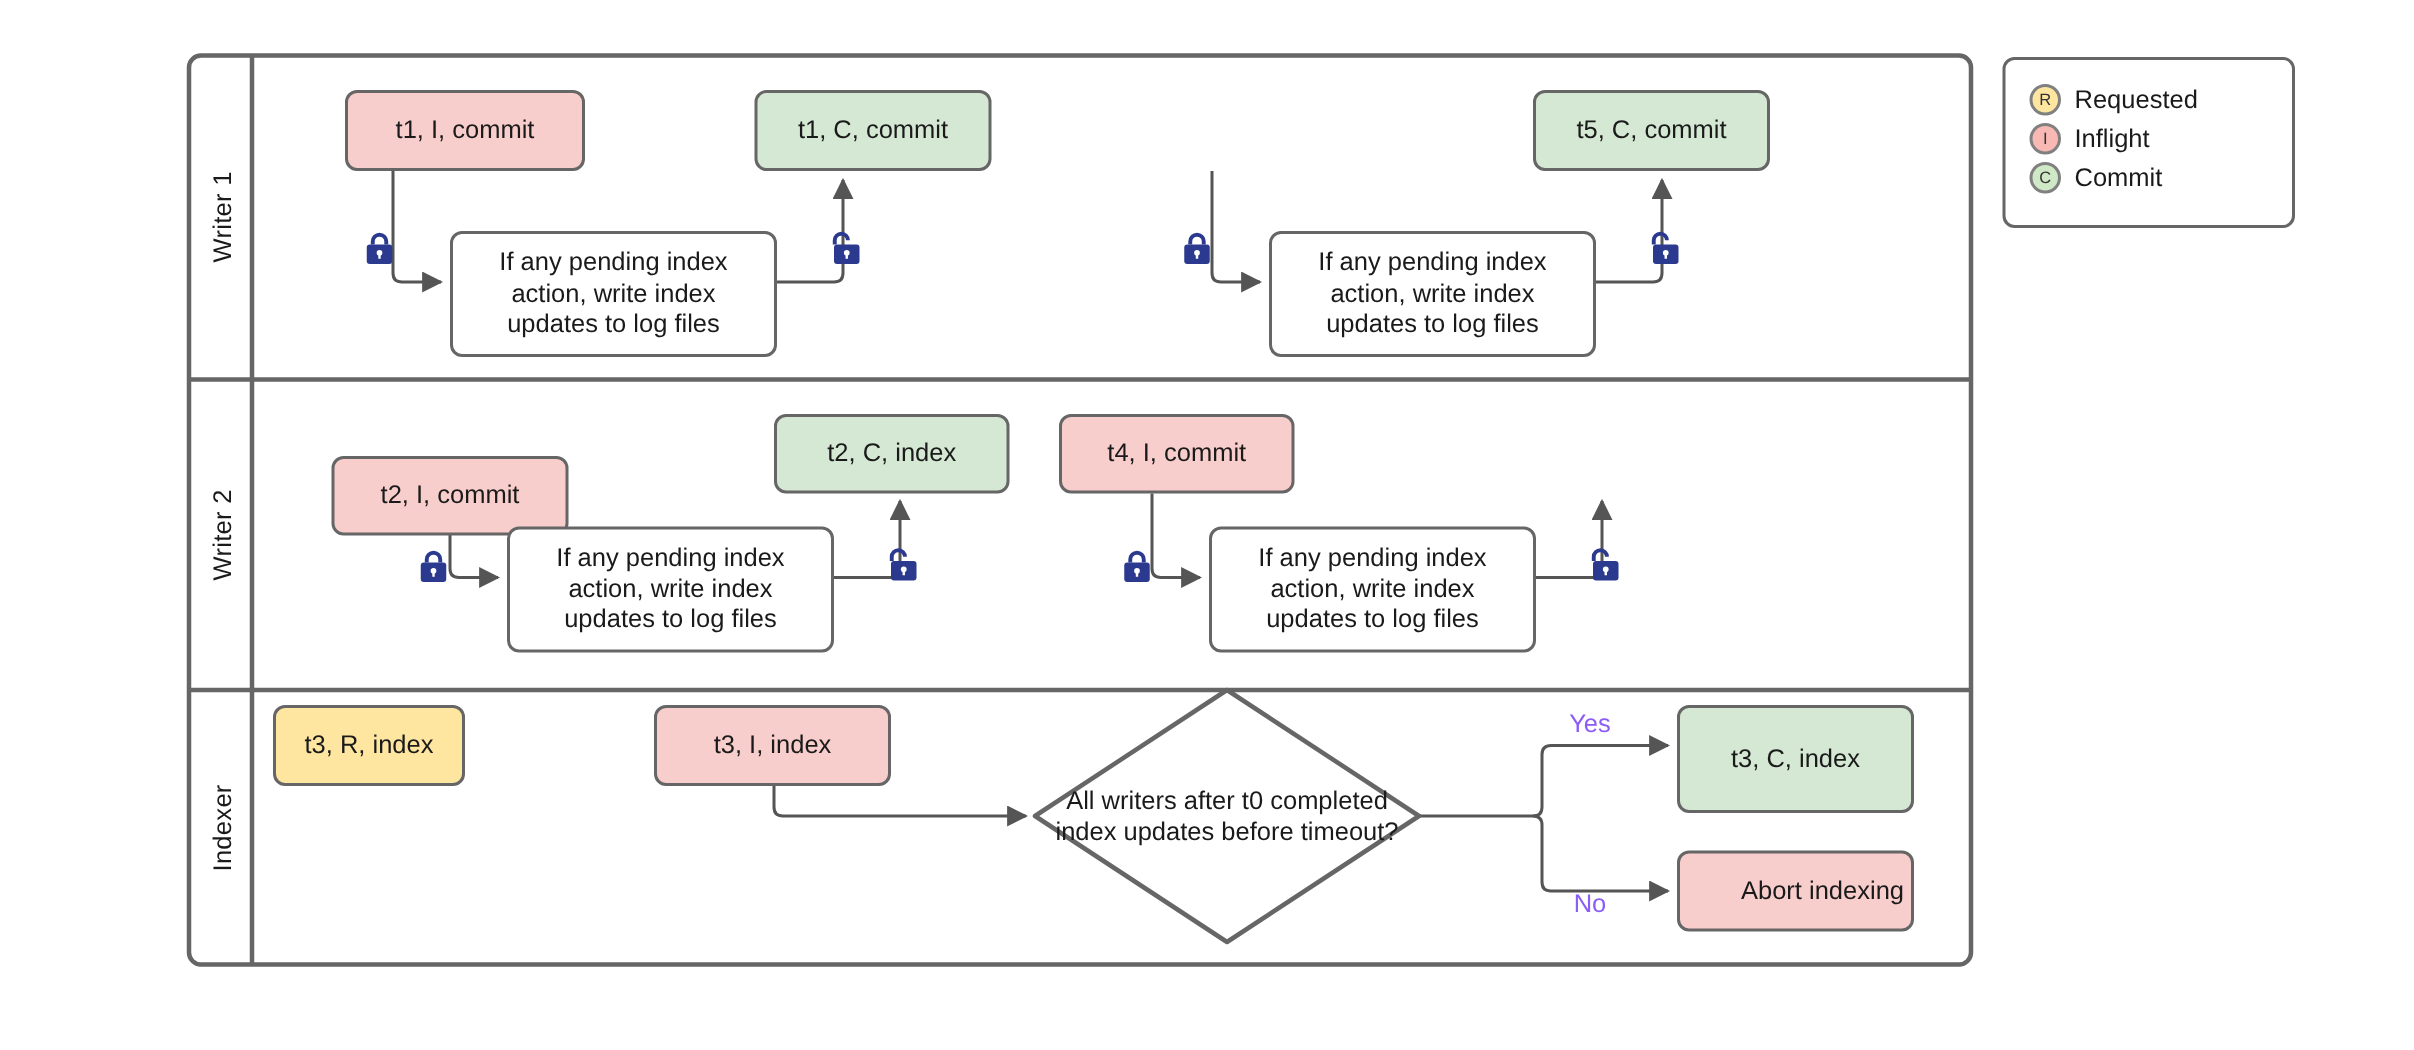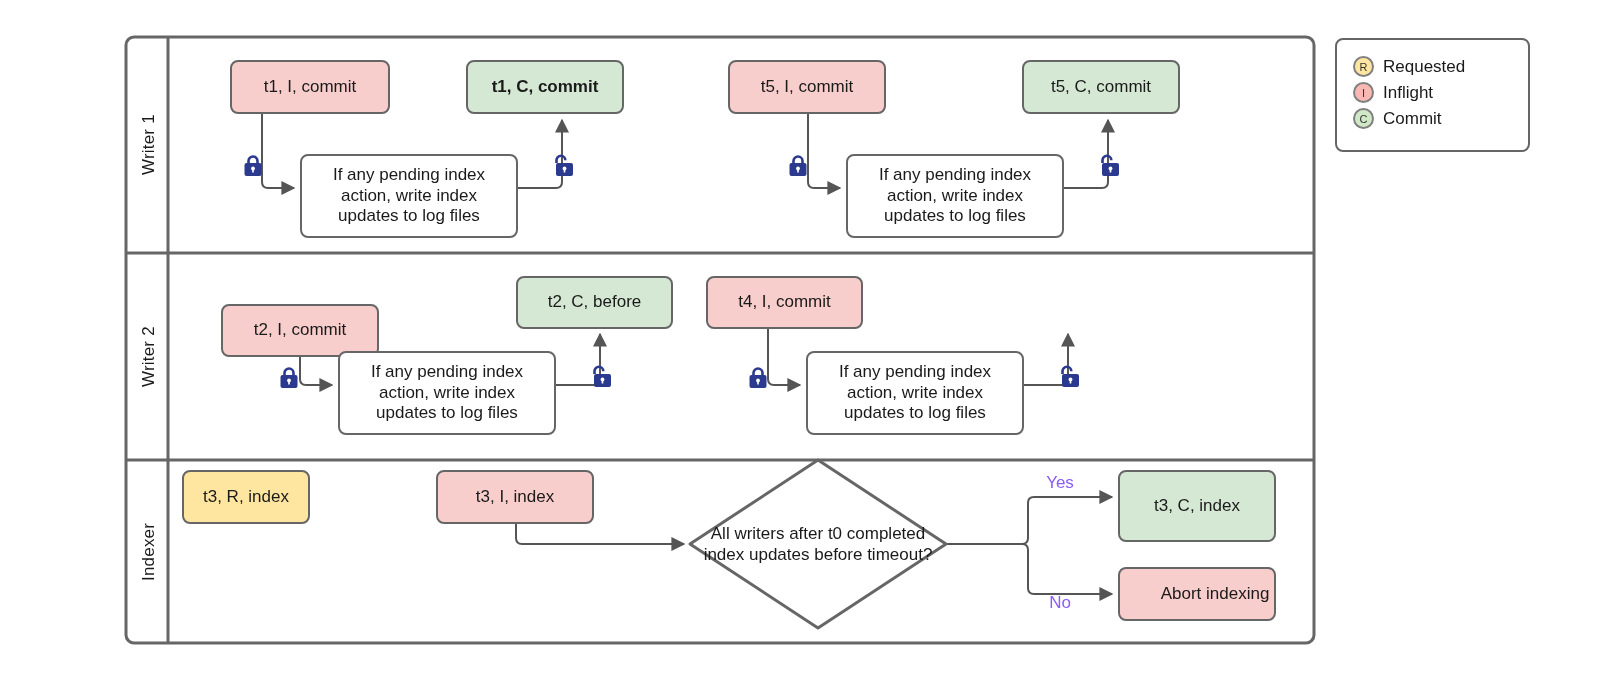--- a/index.html
+++ b/index.html
@@ -162,29 +162,28 @@
         <rect x="9.7" y="13.5" width="1.6" height="4" fill="#ffffff"></rect>
       </g>
     </g>
   </svg>
 
   <div class="lane-label" style="left:130px;top:37px;width:38px;height:216px;">Writer 1</div>
   <div class="lane-label" style="left:130px;top:253px;width:38px;height:207px;">Writer 2</div>
   <div class="lane-label" style="left:130px;top:460px;width:38px;height:183px;">Indexer</div>
 
   <div class="node pink" style="left:182px;top:60px;width:160px;height:54px;margin-left:48px;">t1, I, commit</div>
-  <div class="node green" style="left:466px;top:60px;width:158px;height:54px;font-weight:bold;">t1, C, commit</div>
+  <div class="node green" style="left:503px;top:60px;width:158px;height:54px;">t1, C, commit</div>
   <div class="node plain" style="left:300px;top:154px;width:218px;height:84px;padding:4px 8px;">If any pending index action, write index updates to log files</div>
 
-  <div class="node pink" style="left:728px;top:60px;width:158px;height:54px;">t5, I, commit</div>
   <div class="node green" style="left:1022px;top:60px;width:158px;height:54px;">t5, C, commit</div>
   <div class="node plain" style="left:846px;top:154px;width:218px;height:84px;padding:4px 8px;">If any pending index action, write index updates to log files</div>
 
   <div class="node pink" style="left:221px;top:276px;width:158px;height:53px;margin-top:28px;">t2, I, commit</div>
-  <div class="node green" style="left:516px;top:276px;width:157px;height:53px;">t2, C, before</div>
+  <div class="node green" style="left:516px;top:276px;width:157px;height:53px;">t2, C, index</div>
   <div class="node plain" style="left:338px;top:351px;width:218px;height:84px;padding:4px 8px;">If any pending index action, write index updates to log files</div>
 
   <div class="node pink" style="left:690px;top:276px;width:157px;height:53px;margin-left:16px;">t4, I, commit</div>
   <div class="node plain" style="left:806px;top:351px;width:218px;height:84px;padding:4px 8px;">If any pending index action, write index updates to log files</div>
 
   <div class="node yellow" style="left:182px;top:470px;width:128px;height:54px;">t3, R, index</div>
   <div class="node pink" style="left:436px;top:470px;width:158px;height:54px;">t3, I, index</div>
 
   <div class="diamond-text" style="left:692px;top:502px;width:252px;height:84px;">All writers after t0 completed index updates before timeout?</div>
 

